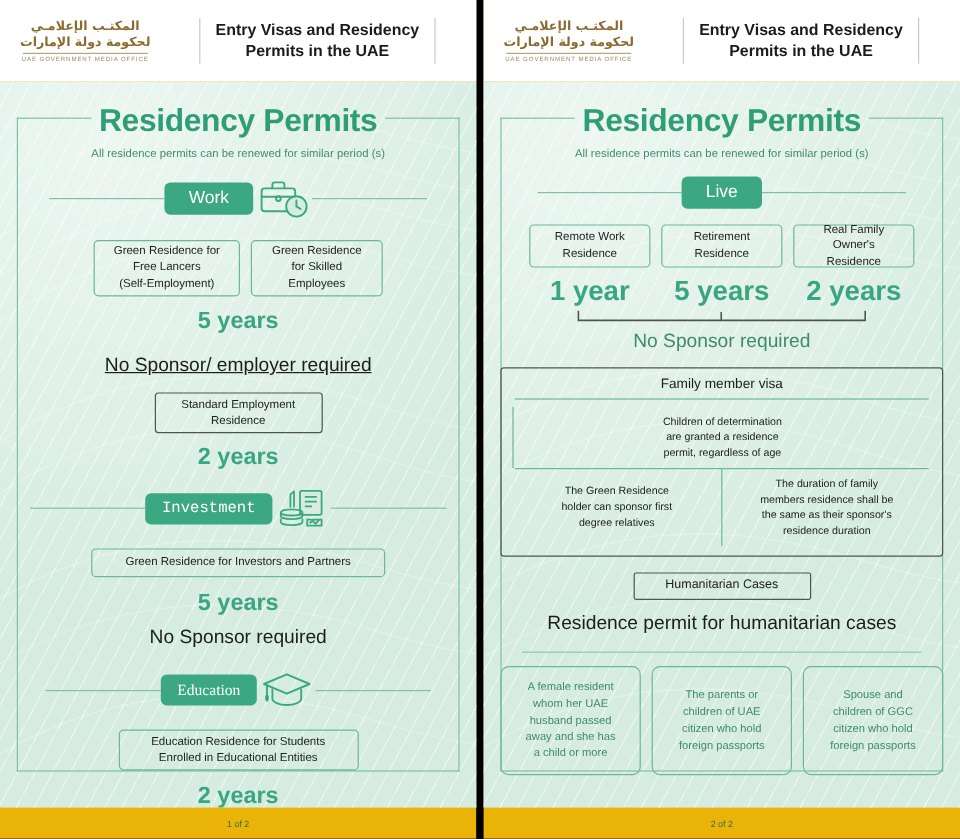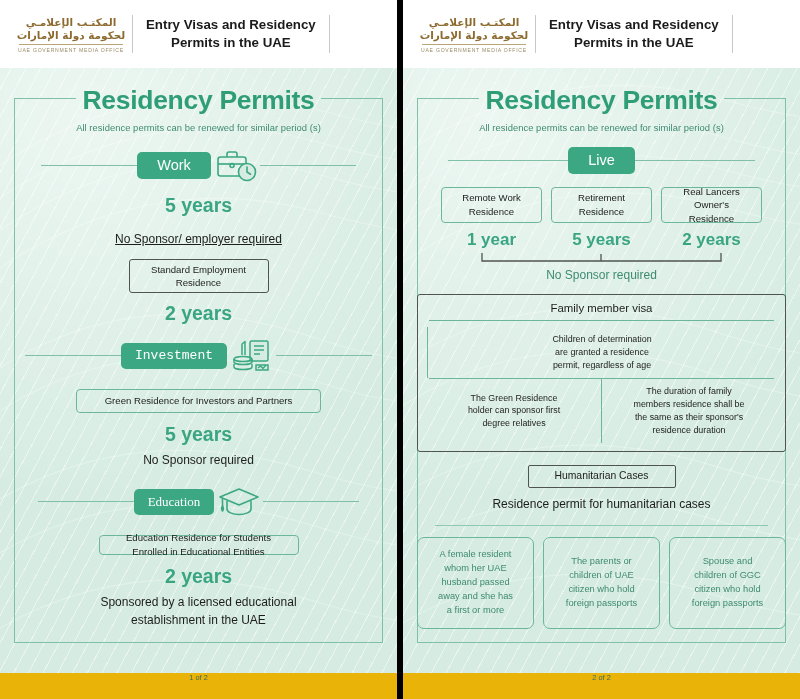--- a/index.html
+++ b/index.html
@@ -21,21 +21,21 @@
   .logo { width: 132px; padding-left: 10px; display: flex; flex-direction: column; align-items: center; }
   .logo-ar1, .logo-ar2 {
     color: #8d6a2f; font-family: "DejaVu Sans", sans-serif;
     font-weight: bold; direction: rtl; white-space: nowrap;
   }
   .logo-ar1 { font-size: 10.5px; letter-spacing: .2px; }
   .logo-ar2 { font-size: 10.5px; margin-top: 1px; }
   .logo-rule { width: 104px; height: 1px; background: #b9a575; margin: 3px 0 2px; }
   .logo-en { font-size: 5.1px; color: #9a8b66; letter-spacing: .75px; white-space: nowrap; }
 
-  .hdr-title-wrap { flex: 1; display: flex; align-items: center; }
+  .hdr-title-wrap { flex: 1; display: flex; justify-content: center; align-items: center; }
   .vrule { width: 1px; height: 38px; background: #c9c9c9; }
   .hdr-title {
     font-size: 13.3px; font-weight: bold; color: #1b1b1b;
     text-align: center; line-height: 1.35; padding: 0 13px; white-space: pre-line;
   }
 
   
   .body {
     flex: 1; position: relative; overflow: hidden;
     background:
@@ -78,29 +78,29 @@
   
   .box {
     border: 1px solid #6cb79b; border-radius: 4px; background: transparent;
     color: #1d1d1d; font-size: 9.6px; line-height: 1.42; text-align: center;
     padding: 7px 9px; display: flex; align-items: center; justify-content: center;
   }
   .box.dark { border: 1px solid #4f5452; border-radius: 3px; }
   .box.sq { border-radius: 2px; }
 
   .years { font-size: 19.5px; font-weight: bold; color: #3aa582; line-height: 1; }
-  .years.sm { font-size: 17px; }
-  .note { font-size: 12px; color: #1d1d1d; text-align: center; line-height: 1.45; }
+  .years.sm { font-size: 23px; }
+  .note { font-size: 16px; color: #1d1d1d; text-align: center; line-height: 1.45; }
   .note.green { color: #3e8a72; }
 
   .row2 { display: flex; gap: 9px; justify-content: center; width: 100%; }
   .row3 { display: flex; gap: 9px; justify-content: center; width: 100%; }
 
   .footer {
-    flex: 0 0 26px; display: flex; justify-content: center;
+    flex: 0 0 26px; display: flex; align-items: center; justify-content: center;
     font-size: 7.4px; color: #3c6b5c; position: relative; z-index: 2;
   }
 
   
   .famcard { border: 1px solid #4f5452; border-radius: 3px; width: 100%; padding: 7px 9px 8px; }
   .famtitle { font-size: 11.4px; color: #1d1d1d; text-align: center; padding-bottom: 6px; }
   .famhr { height: 1px; background: #6cb79b; margin: 0 2px 6px; }
   .famgrid { display: flex; }
   .famcell { flex: 1; font-size: 8.9px; line-height: 1.45; color: #1d1d1d; text-align: center; padding: 6px 7px; display: flex; align-items: center; justify-content: center; }
   .famvline { width: 1px; background: #6cb79b; }
@@ -169,20 +169,28 @@
               <path d="M13 10V7a2 2 0 0 1 2-2h6a2 2 0 0 1 2 2v3"></path>
               <path d="M4 17h28"></path>
               <circle cx="18" cy="18.5" r="2"></circle>
               <circle cx="33" cy="25" r="8.5" fill="#d6ece2"></circle>
               <path d="M33 20v5l3.5 2.2" stroke-linecap="round"></path>
             </g>
           </svg>
           <div class="rule"></div>
         </div>
 
+        <div class="row2" style="margin-top:15px;">
+          <div class="box" style="width:122px;height:47px;white-space:pre-line;">Green Residence for
+Free Lancers
+(Self-Employment)</div>
+          <div class="box" style="width:110px;height:47px;white-space:pre-line;">Green Residence
+for Skilled
+Employees</div>
+        </div>
         <div class="years" style="margin-top:11px;">5 years</div>
         <div class="note" style="margin-top:16px;text-decoration:underline;">No Sponsor/ employer required</div>
         <div class="box dark" style="width:140px;height:34px;margin-top:11px;white-space:pre-line;">Standard Employment
 Residence</div>
         <div class="years" style="margin-top:11px;">2 years</div>
 
         <div class="badge-row" style="margin-top:13px;font-family:Liberation Mono, monospace;">
           <div class="rule"></div>
           <div class="badge sm">Investment</div>
           <svg class="sec-icon" viewBox="0 0 46 38">
@@ -209,21 +217,21 @@
           <svg class="sec-icon" viewBox="0 0 46 38">
             <g fill="none" stroke="#3ba883" stroke-width="1.6" stroke-linejoin="round">
               <path d="M22 6 3 14l19 8 19-8z"></path>
               <path d="M10 18v8c0 3 5.4 5.5 12 5.5S34 29 34 26v-8"></path>
               <path d="M5.5 15v8"></path>
               <path d="M5.5 23c-1 1.5-1 3.5 0 5 1-1.5 1-3.5 0-5z" fill="#3ba883"></path>
             </g>
           </svg>
           <div class="rule"></div>
         </div>
-        <div class="box" style="width:200px;height:20px;margin-top:14px;white-space:pre-line;">Education Residence for Students
+        <div class="box" style="width:200px;height:34px;margin-top:14px;white-space:pre-line;">Education Residence for Students
 Enrolled in Educational Entities</div>
         <div class="years" style="margin-top:12px;">2 years</div>
         <div class="note" style="margin-top:8px;white-space:pre-line;">Sponsored by a licensed educational
 establishment in the UAE</div>
       </div>
     </div>
 
     <div class="footer">
       <span>1 of 2</span>
     </div>
@@ -277,21 +285,21 @@
           <div class="rule" style="max-width:120px;"></div>
           <div class="badge">Live</div>
           <div class="rule" style="max-width:120px;"></div>
         </div>
 
         <div class="row3" style="margin-top:13px;">
           <div class="box" style="width:101px;height:36px;white-space:pre-line;">Remote Work
 Residence</div>
           <div class="box" style="width:101px;height:36px;white-space:pre-line;">Retirement
 Residence</div>
-          <div class="box" style="width:101px;height:36px;white-space:pre-line;">Real Lancers
+          <div class="box" style="width:101px;height:36px;white-space:pre-line;">Real Family
 Owner's Residence</div>
         </div>
 
         <div class="row3" style="margin-top:8px;">
           <div style="width:101px;text-align:center;"><span class="years sm">1 year</span></div>
           <div style="width:101px;text-align:center;"><span class="years sm">5 years</span></div>
           <div style="width:101px;text-align:center;"><span class="years sm">2 years</span></div>
         </div>
 
         <svg width="245" height="12" viewBox="0 0 245 12" style="margin-top:3px;">
@@ -329,21 +337,21 @@
         <div class="box dark sq" style="width:148px;height:23px;margin-top:13px;font-size:10.4px;">Humanitarian Cases</div>
         <div class="note" style="margin-top:8px;">Residence permit for humanitarian cases</div>
         <div style="width:90%;margin-top:12px;">
           <div class="thinhr"></div>
         </div>
         <div class="row3" style="margin-top:11px;align-items:stretch;">
           <div class="humcard" style="white-space:pre-line;">A female resident
 whom her UAE
 husband passed
 away and she has
-a first or more</div>
+a child or more</div>
           <div class="humcard" style="white-space:pre-line;">The parents or
 children of UAE
 citizen who hold
 foreign passports</div>
           <div class="humcard" style="white-space:pre-line;">Spouse and
 children of GGC
 citizen who hold
 foreign passports</div>
         </div>
       </div>

